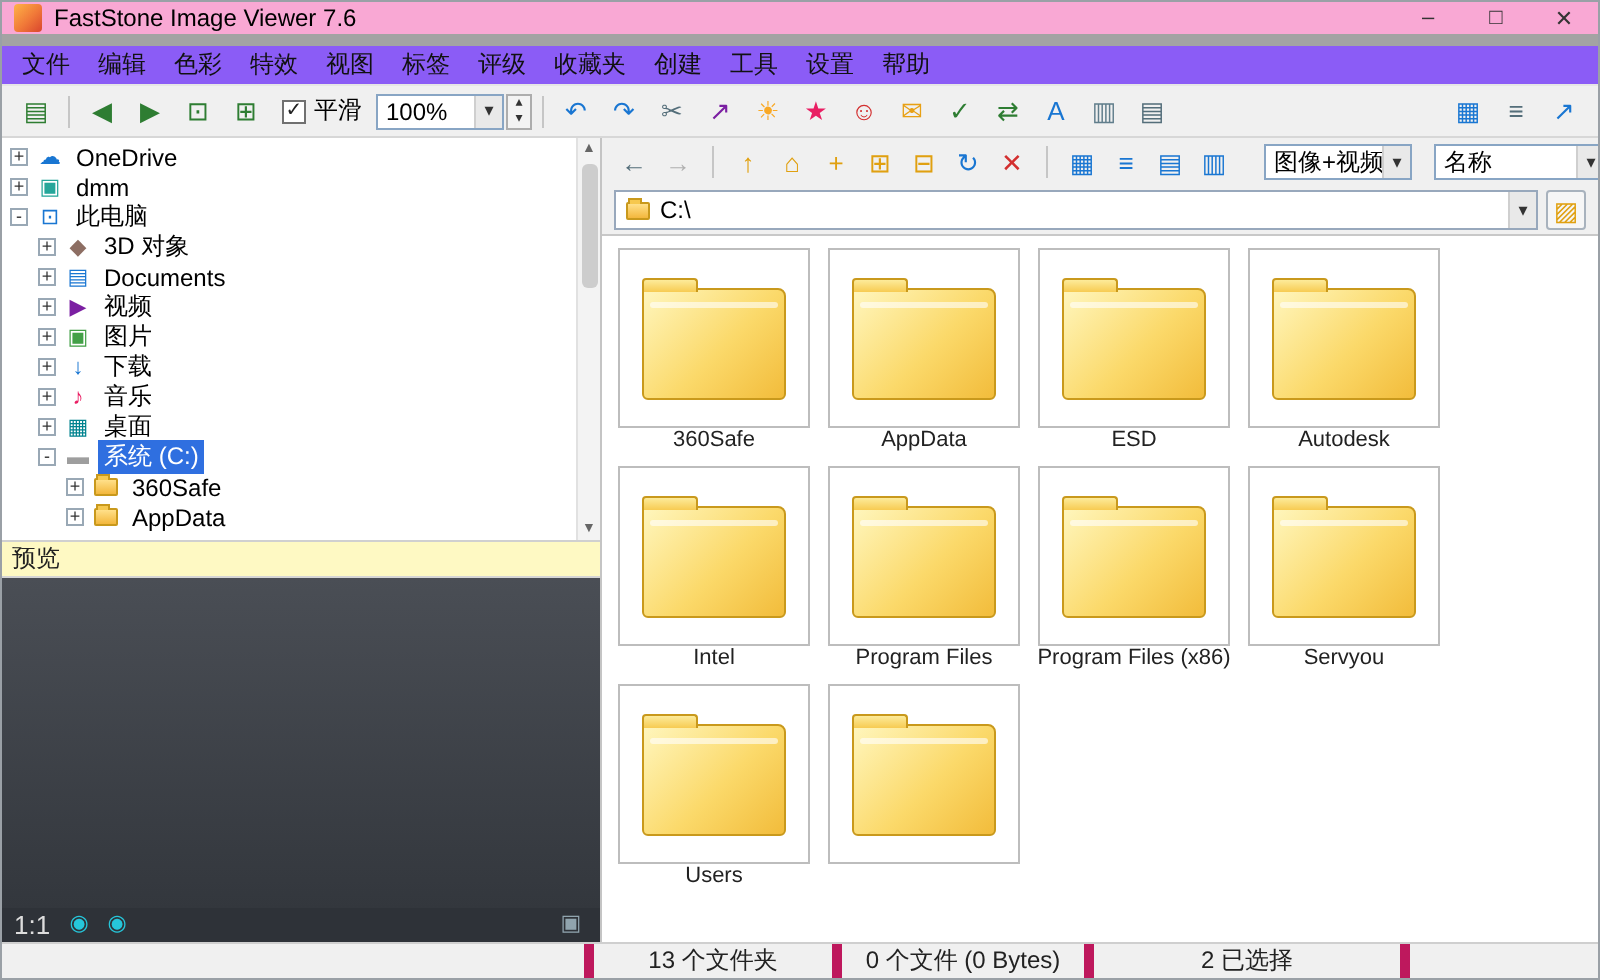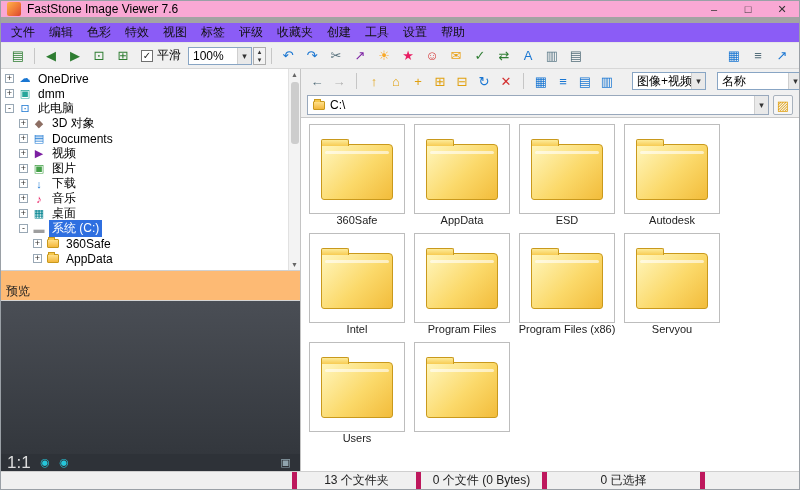--- a/index.html
+++ b/index.html
@@ -41,24 +41,24 @@
   .tree-row{height:15px;display:flex;align-items:center;white-space:nowrap}
   .expander{width:9px;height:9px;border:1px solid #99a8b5;background:#fff;font-size:9px;line-height:7px;text-align:center;color:#333;margin-right:4px;flex:none}
   .tree-icon{width:14px;text-align:center;font-size:11px;margin-right:3px;flex:none}
   .tree-label{padding:0 3px}
   .tree-label.selected{background:#2f6fe0;color:#fff}
   .vscroll{position:absolute;right:0;top:0;bottom:0;width:12px;background:#f3f3f3;border-left:1px solid #e1e1e1;display:flex;flex-direction:column;align-items:center}
   .sar{font-size:7px;color:#666;height:11px;line-height:11px}
   .sar.bottom{margin-top:auto}
   .sthumb{width:8px;height:62px;background:#cdcdcd;border-radius:3px;margin-top:2px}
 
-  .preview-header{height:30px;background:#fdba74;border-bottom:1px solid #d5d5d5;display:flex;align-items:flex-end;padding-left:5px;color:#222;flex:none}
+  .preview-header{height:18px;background:#fef9c3;border-bottom:1px solid #d5d5d5;display:flex;align-items:flex-end;padding-left:5px;color:#222;flex:none}
   .preview-area{flex:1;background:linear-gradient(#4a4e55,#33373d);min-height:0}
   .preview-controls{height:17px;background:#2e3238;display:flex;align-items:center;padding:0 6px;gap:4px;flex:none}
-  .pzoom{color:#ddd;font-size:17px;margin-right:2px}
+  .pzoom{color:#ddd;font-size:13px;margin-right:2px}
   .preview-controls .tbtn{width:17px;height:15px}
   .preview-controls .glyph{font-size:11px}
   .icon-group.pright{margin-left:auto}
 
   .right-panel{flex:1;display:flex;flex-direction:column;background:#f0f0f0;min-width:0}
   .browser-toolbar{height:24px;display:flex;align-items:center;padding:0 6px;gap:1px;flex:none}
   .browser-toolbar .tbtn{width:20px}
   .combo.filter{width:74px;margin-left:14px}
   .combo.sort{width:86px;margin-left:10px}
   .address-row{height:24px;display:flex;align-items:center;padding:0 6px;gap:4px;flex:none}
@@ -434,17 +434,17 @@
           </div>
         </div>
     </div>
 
   </div>
 
   <div class="statusbar">
     <span class="seg s1"></span>
     <span class="seg s2">13 个文件夹</span>
     <span class="seg s3">0 个文件 (0 Bytes)</span>
-    <span class="seg s4">0 已选择</span>
+    <span class="seg s4">2 已选择</span>
     <span class="seg s5"></span>
   </div>
 
 </div>
 
 </body></html>

